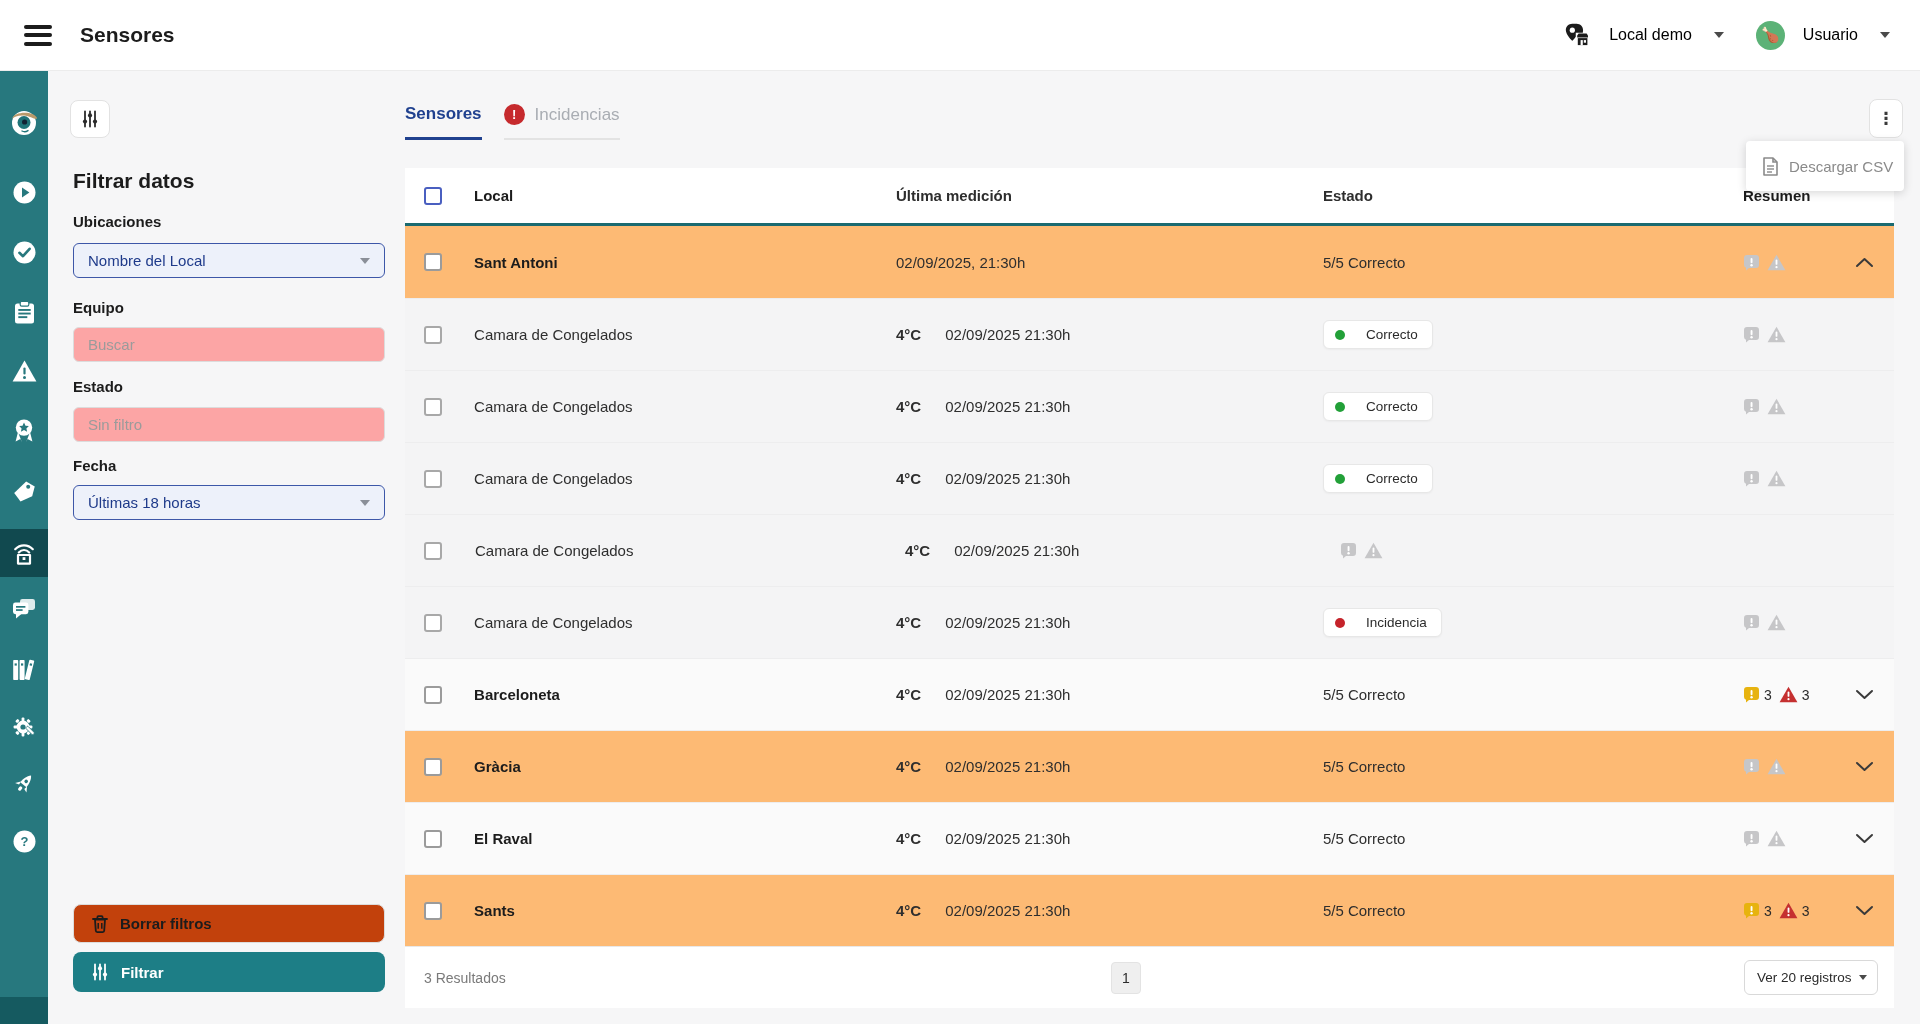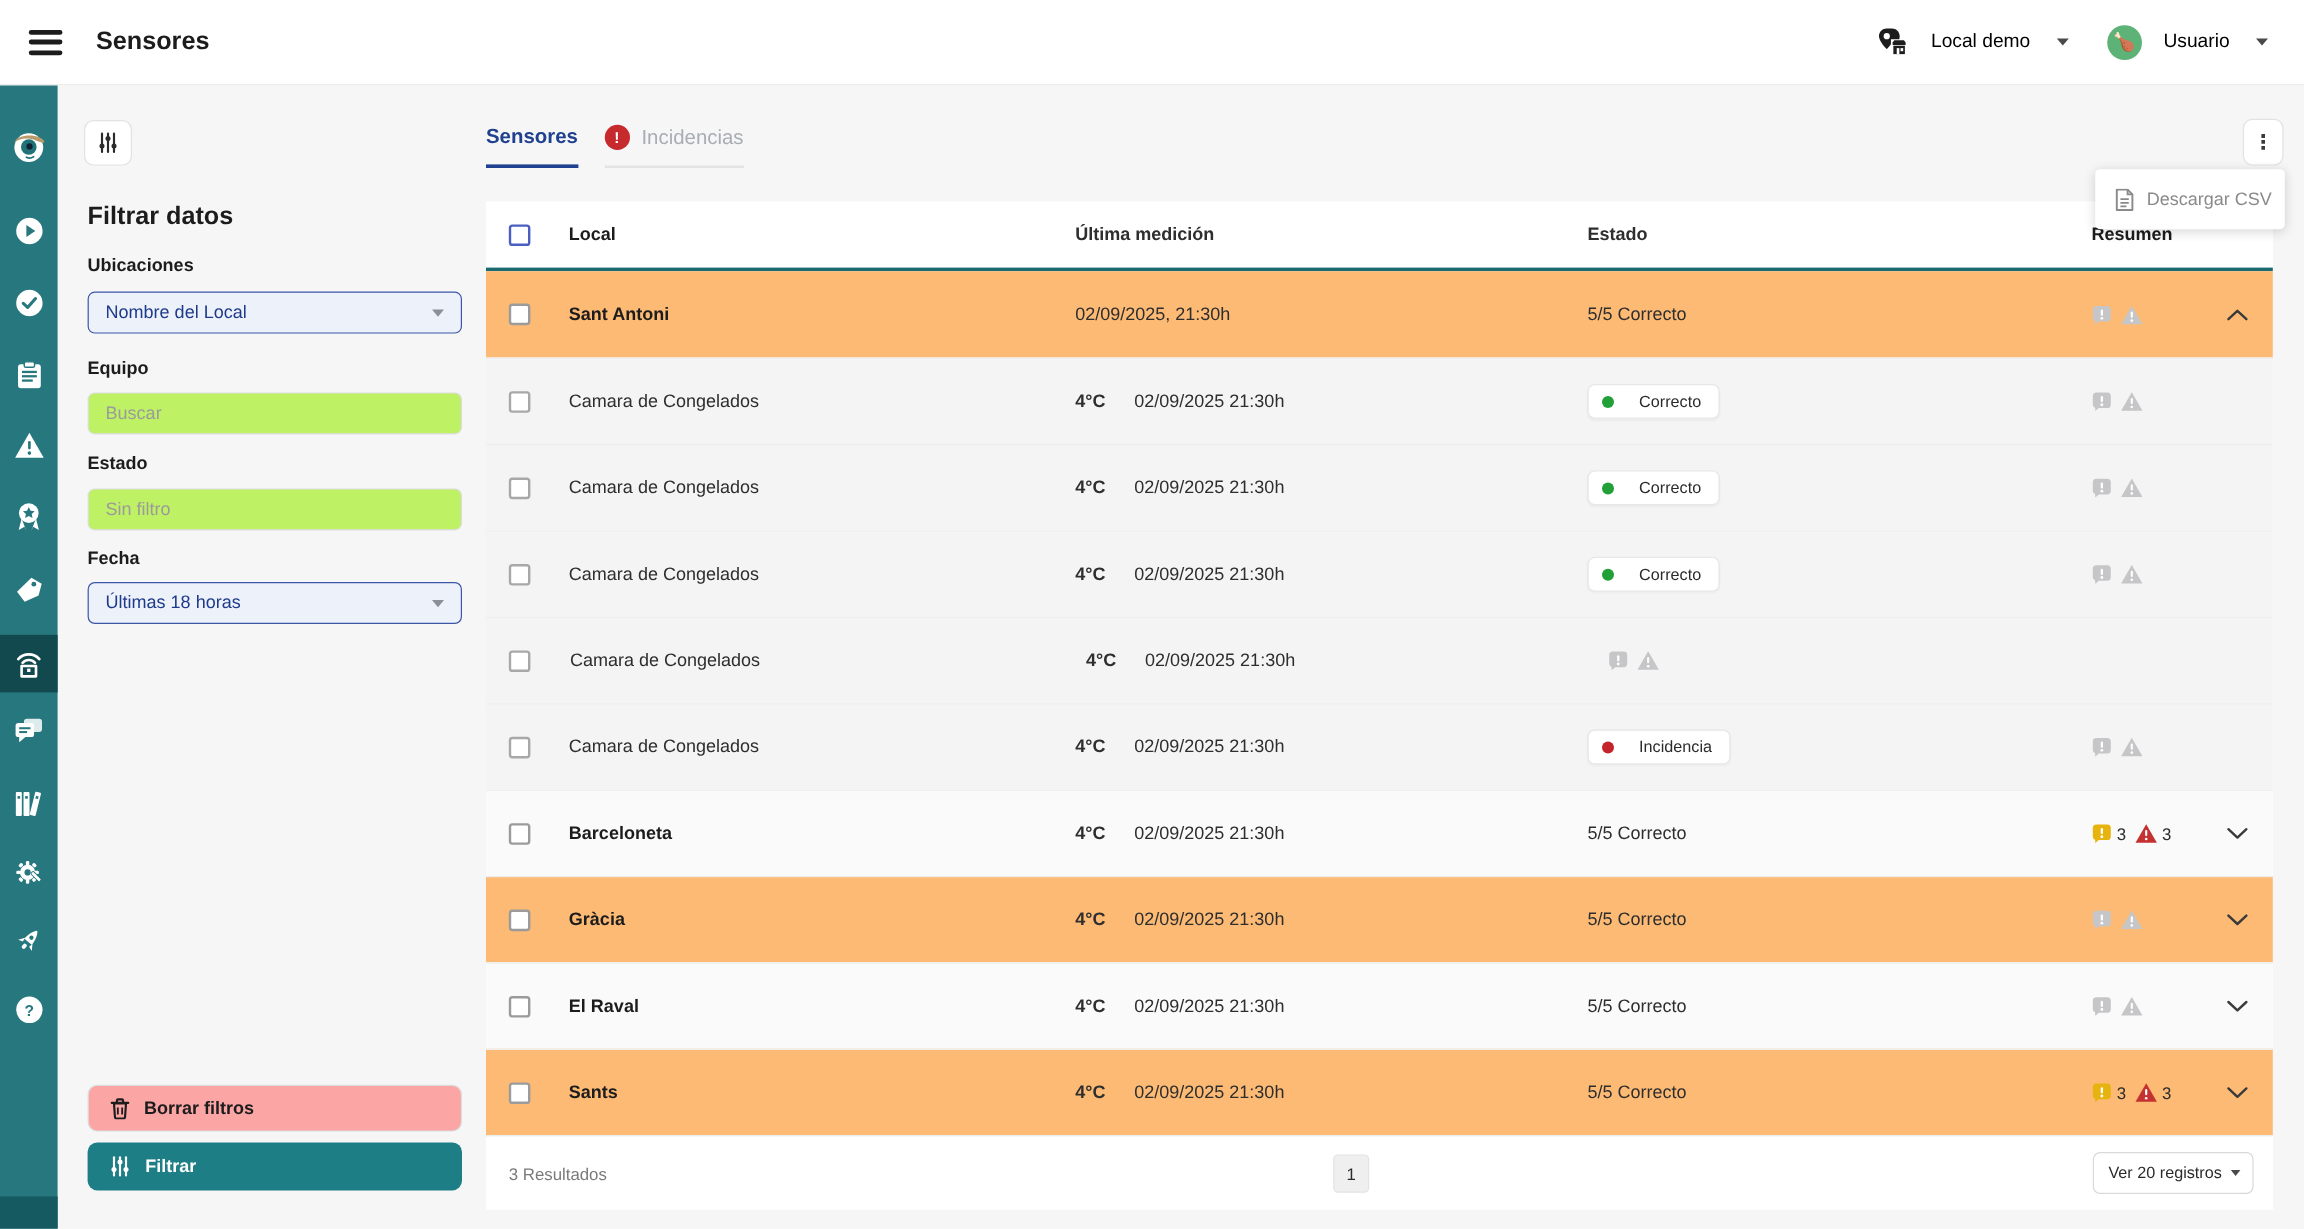--- a/index.html
+++ b/index.html
@@ -22,23 +22,23 @@
   .rail-bottom { position:absolute; bottom:0; left:0; width:48px; height:27px; background:#155a60; }
 
   
   .filter-col { position:absolute; top:71px; left:48px; width:360px; height:953px; }
   .btn-sliders { position:absolute; top:29px; left:22px; width:40px; height:38px; background:#fff; border:1px solid #e2e2e2; border-radius:8px; display:flex; align-items:center; justify-content:center; cursor:pointer; }
   .filter-heading { position:absolute; top:98px; left:25px; font-size:21px; font-weight:bold; color:#1c1c1c; }
   .f-label { position:absolute; left:25px; font-size:15px; font-weight:bold; color:#1c1c1c;text-align:right; }
   .f-field { position:absolute; left:25px; width:312px; height:35px; border-radius:6px; font-size:15px; display:flex; align-items:center; padding:0 14px; }
   .f-select { background:#edf1fa; border:1px solid #3d57a8; color:#1e3a8a; justify-content:space-between; cursor:pointer; }
   .f-select .sel-caret { width:0; height:0; border-left:5px solid transparent; border-right:5px solid transparent; border-top:6px solid #8a8f98; }
-  .f-input { background:#bef264; border:1px solid #dcdcdc; color:#2b2b2b; width:312px; }
+  .f-input { background:#fca5a5; border:1px solid #dcdcdc; color:#2b2b2b; width:312px; }
   .f-input::placeholder { color:#9b9b9b; }
-  .btn-clear { position:absolute; top:833px; left:25px; width:312px; height:39px; background:#fca5a5; border:1px solid #dcdcdc; border-radius:8px; display:flex; align-items:center; gap:12px; padding-left:18px; font-size:15px; font-weight:bold; color:#1c1c1c; cursor:pointer; }
+  .btn-clear { position:absolute; top:833px; left:25px; width:312px; height:39px; background:#c2410c; border:1px solid #dcdcdc; border-radius:8px; display:flex; align-items:center; gap:12px; padding-left:18px; font-size:15px; font-weight:bold; color:#1c1c1c; cursor:pointer; }
   .btn-apply { position:absolute; top:881px; left:25px; width:312px; height:40px; background:#1d7e86; border:none; border-radius:8px; display:flex; align-items:center; gap:12px; padding-left:18px; font-size:15px; font-weight:bold; color:#fff; cursor:pointer; }
 
   
   .tabs { position:absolute; top:104px; left:405px; display:flex; align-items:flex-start; gap:22px; z-index:5; }
   .tab { display:flex; align-items:center; gap:10px; font-size:17px; padding-bottom:13px; cursor:pointer; }
   .tab-active { color:#20418f; font-weight:bold; border-bottom:3px solid #20418f; }
   .tab-inactive { color:#a9adb3; border-bottom:2px solid #e3e3e3; }
   .badge-red { width:21px; height:21px; border-radius:50%; background:#c62a2d; color:#fff; font-size:13px; font-weight:bold; display:flex; align-items:center; justify-content:center; }
 
   

